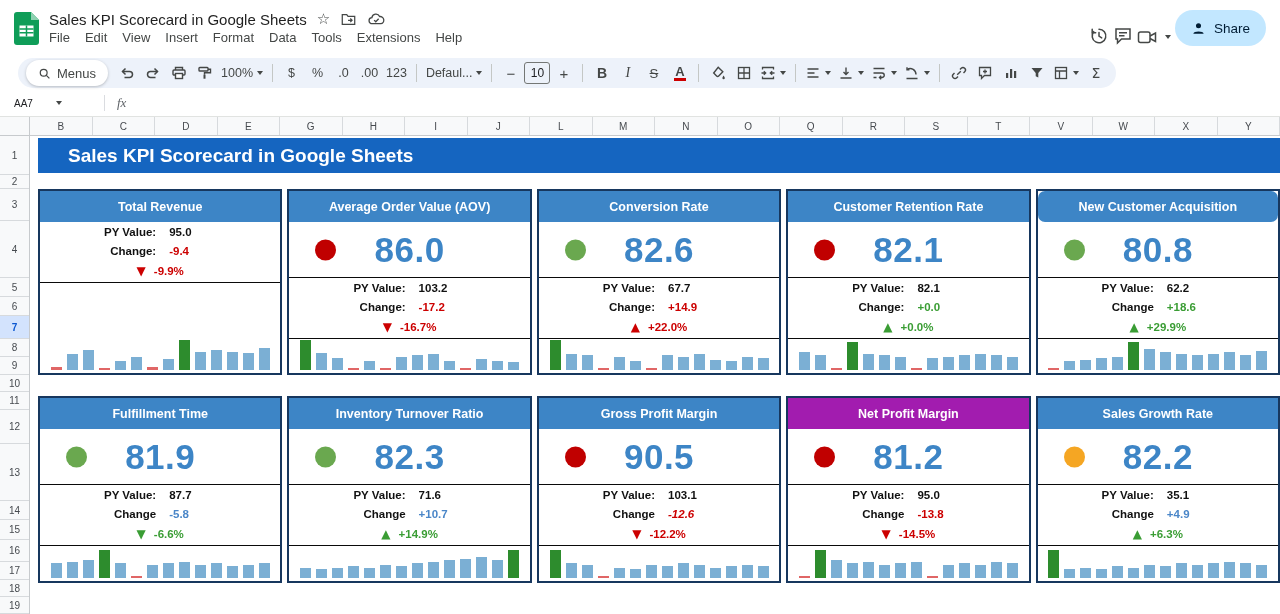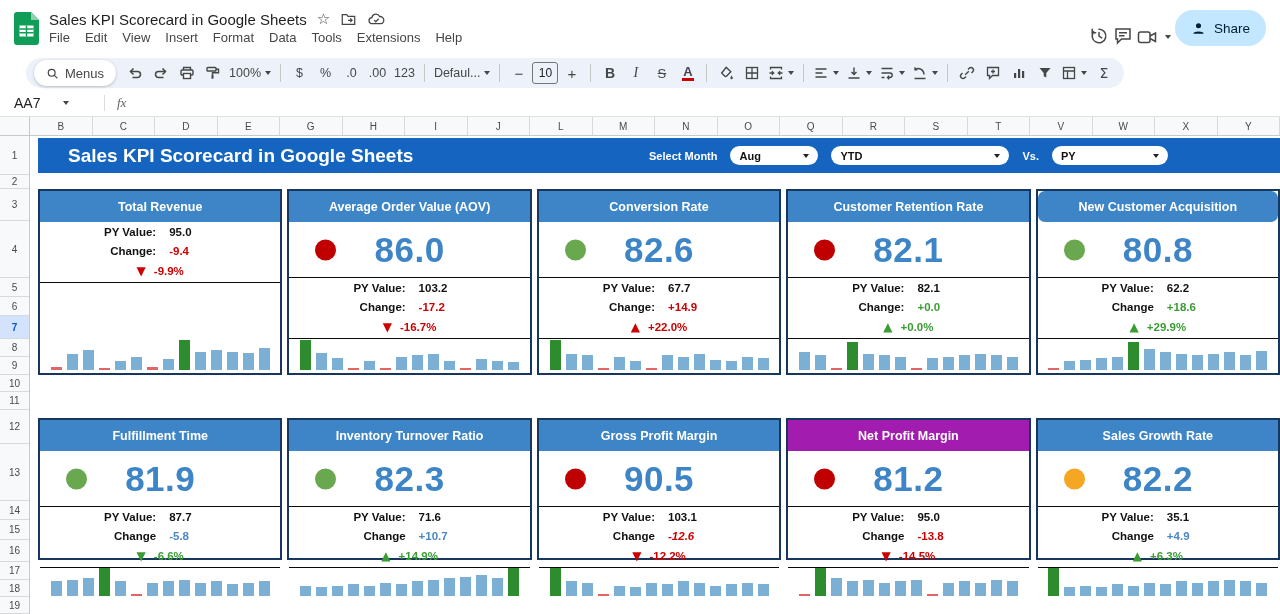--- a/index.html
+++ b/index.html
@@ -16,21 +16,21 @@
   .doc-title{white-space:nowrap}
   .hicon{color:#444746;font-size:15px;display:flex;align-items:center}
   .menu-row{display:flex;gap:1px;margin-left:-7px}
   .menu-item{font-size:13px;color:#444746;padding:1px 7px;border-radius:9px;cursor:default}
   .top-actions{margin-left:auto;display:flex;align-items:flex-end;gap:4px}
   .cam-group{display:flex;align-items:center;gap:4px}
   .share{display:flex;align-items:center;gap:8px;background:#c2e7ff;border:none;border-radius:18px;
     height:36px;padding:0 16px;font-size:13.5px;font-weight:500;color:#001d35;font-family:inherit}
 
   
-  .toolbar-band{position:absolute;top:56px;left:16px;width:1016px;height:34px;background:#fff}
+  .toolbar-band{position:absolute;top:56px;left:8px;width:1016px;height:34px;background:#fff}
   .toolbar-pill{position:absolute;top:2px;left:10px;height:30px;background:#edf2fa;border-radius:15px;
     display:inline-flex;align-items:center;padding:0 8px;gap:1px}
   .tb{height:26px;min-width:25px;padding:0 3px;display:flex;align-items:center;justify-content:center;
     color:#444746;font-size:12.5px;border-radius:4px;box-sizing:border-box}
   .tb.txt{font-weight:500}
   .menus-chip{background:#fff;border-radius:14px;height:26px;display:flex;align-items:center;gap:6px;
     padding:0 12px;margin-right:5px;box-shadow:0 1px 3px rgba(60,64,67,.3);font-size:13px;color:#444746}
   .sep{width:1px;height:18px;background:#c4c7c5;margin:0 5px;flex:0 0 auto}
   .caret{width:0;height:0;border-left:3.5px solid transparent;border-right:3.5px solid transparent;
     border-top:4px solid #444746;display:inline-block;margin-left:4px}
@@ -39,21 +39,21 @@
   .s-label{text-decoration:line-through;font-size:13px}
   .a-label{font-weight:700;font-size:13px;border-bottom:3px solid #cc0000;line-height:13px;padding:0 1px}
   .size-box{width:24px;height:20px;border:1px solid #747775;border-radius:3px;display:flex;
     align-items:center;justify-content:center;font-size:12px;color:#202124;background:#edf2fa}
   .pm{font-size:15px;padding:0 5px}
 
   
   .formula-bar{position:absolute;top:90px;left:0;width:1280px;height:27px;background:#fff;
     border-bottom:1px solid #e1e3e1;box-sizing:border-box;display:flex;align-items:center}
   .name-box{width:88px;padding-left:14px;display:flex;align-items:center;gap:19px;
-    font-size:14px;color:#202124}
+    font-size:10px;color:#202124}
   .fbar-sep{width:1px;height:16px;background:#dadce0;margin:0 12px 0 2px}
   .fx{font-style:italic;color:#5f6368;font-size:13px;font-family:"Liberation Serif",serif}
 
   
   .sheet{position:absolute;top:117px;left:0;width:1280px;height:497px}
   .corner{position:absolute;top:0;left:0;width:30px;height:19px;background:#f8f9fa;
     border-right:1px solid #c7cacd;border-bottom:1px solid #c7cacd;box-sizing:border-box}
   .col-headers{position:absolute;top:0;left:30px;width:1250px;height:19px;display:flex;background:#f8f9fa;
     border-bottom:1px solid #c7cacd;box-sizing:border-box}
   .col-h{flex:1;display:flex;align-items:center;justify-content:center;font-size:10px;color:#464a4f;
@@ -72,21 +72,21 @@
   .banner-controls{margin-left:auto;display:flex;align-items:center;gap:13px;padding-right:112px}
   .bl{color:#fff;font-weight:700;font-size:11px;white-space:nowrap}
   .pill{background:#fff;border-radius:10px;height:19px;display:flex;align-items:center;
     justify-content:space-between;padding:0 9px;font-size:11px;font-weight:700;color:#111;box-sizing:border-box}
   .pill .caret{border-top-color:#222}
   .pill.month{width:88px}.pill.period{width:178px}.pill.cmp{width:116px}
 
   
   .cards-row{position:absolute;left:8px;width:1242px;display:flex;gap:5px}
   .cards-row.r1{top:53px;height:186px}
-  .cards-row.r2{top:282px;height:142px}
+  .cards-row.r2{top:260px;height:187px}
   .card{flex:1;background:#fff;border:2px solid #17375e;display:flex;flex-direction:column;
     box-sizing:border-box;min-width:0}
   .card-header{height:31px;flex:0 0 31px;color:#fff;font-weight:700;font-size:12.5px;display:flex;
     align-items:center;justify-content:center;white-space:nowrap}
   .card-value{flex:0 0 55px;position:relative;display:flex;align-items:center;justify-content:center;
     border-bottom:1.5px solid #0a0a0a}
   .dot{position:absolute;left:26px;top:50%;transform:translateY(-50%);width:21px;height:21px;border-radius:50%}
   .value{font-size:35px;font-weight:700;letter-spacing:.5px}
   .card-line{flex:0 0 19px;display:flex;align-items:center;font-size:11.5px;font-weight:700;color:#111}
   .card-line .lbl{flex:0 0 50%;text-align:right;padding-right:4px;box-sizing:border-box;white-space:nowrap}
@@ -371,36 +371,20 @@
       <div class="row-h" style="height: 20px;">15</div>
       <div class="row-h" style="height: 22px;">16</div>
       <div class="row-h" style="height: 18px;">17</div>
       <div class="row-h" style="height: 17px;">18</div>
       <div class="row-h" style="height: 17px;">19</div>
     </div>
   <div class="grid-area">
 
     <div class="banner" style="background: rgb(21, 101, 192);">
       <span class="banner-title">Sales KPI Scorecard in Google Sheets</span>
-      <div class="banner-controls">
-        <span class="bl">Select Month</span>
-        <div class="pill month">
-          <span>Aug</span>
-            <i class="caret"></i>
-        </div>
-        <div class="pill period">
-          <span>YTD</span>
-            <i class="caret"></i>
-        </div>
-        <span class="bl">Vs.</span>
-        <div class="pill cmp">
-          <span>PY</span>
-            <i class="caret"></i>
-        </div>
-      </div>
     </div>
 
     <div class="cards-row r1">
         <div class="card">
           <div class="card-header" style="background: rgb(61, 133, 198);">Total Revenue</div>
           <div class="card-line">
             <span class="lbl">PY Value:</span>
             <span class="val">95.0</span>
           </div>
           <div class="card-line">

